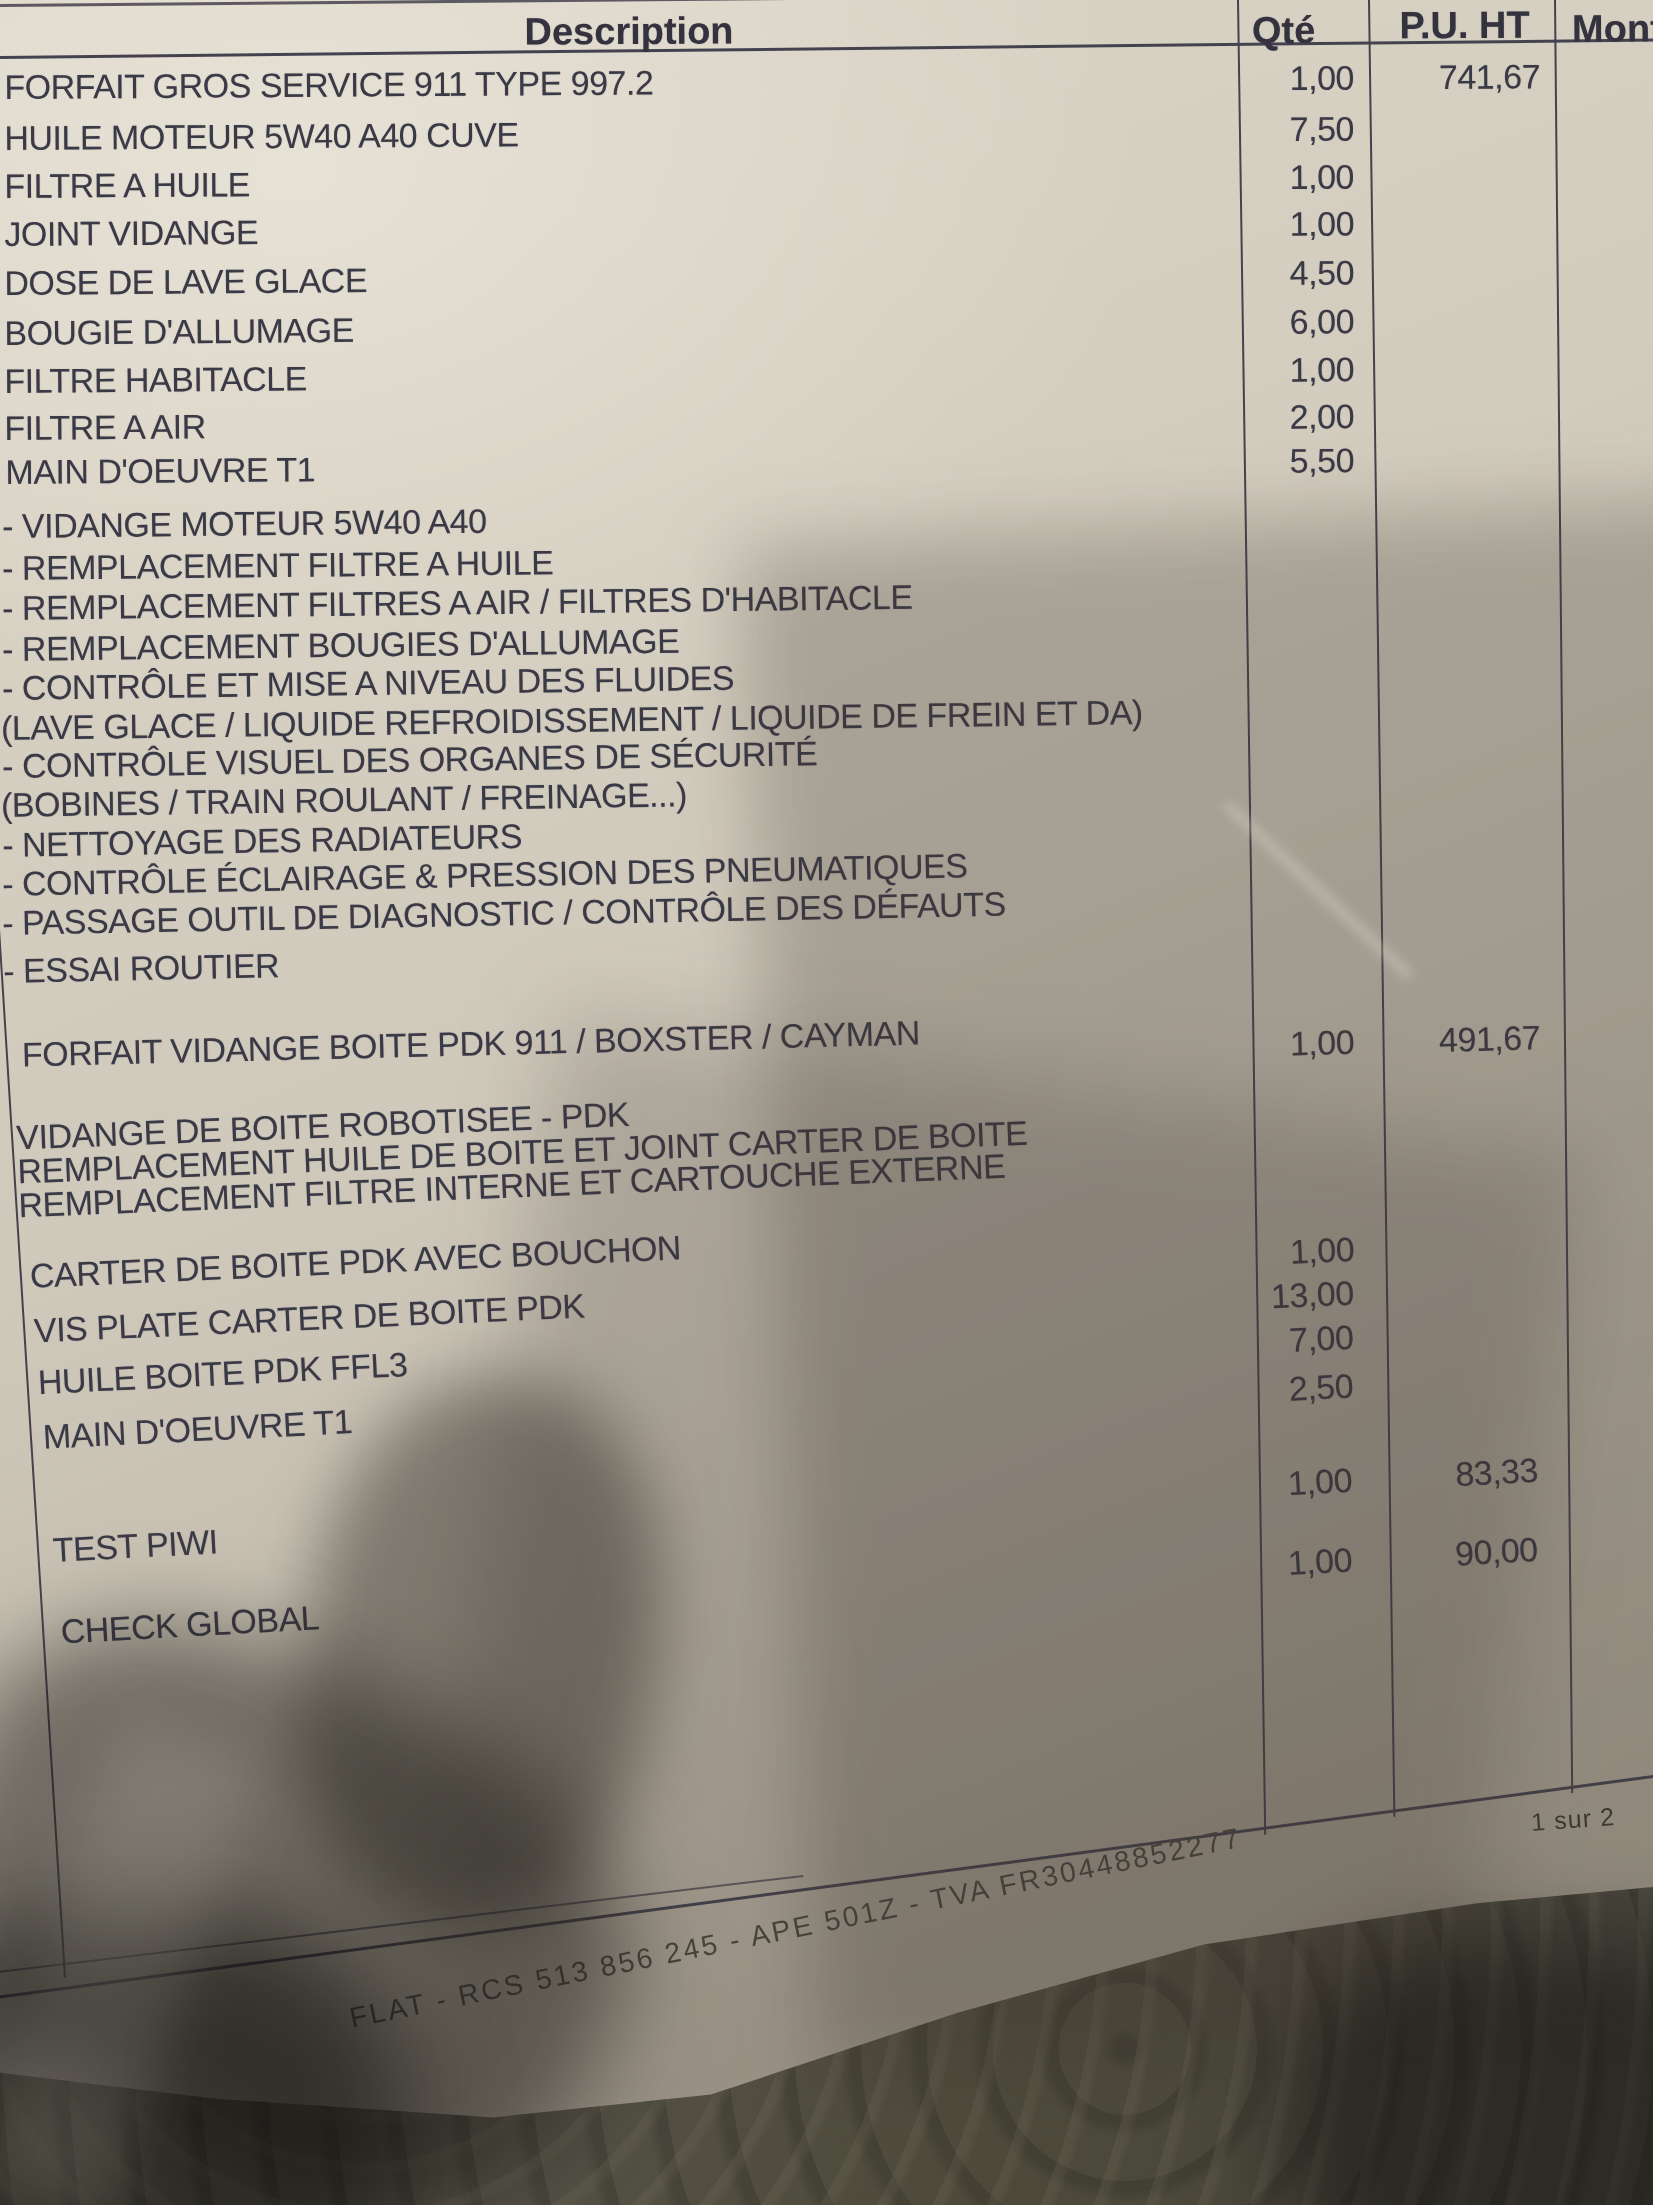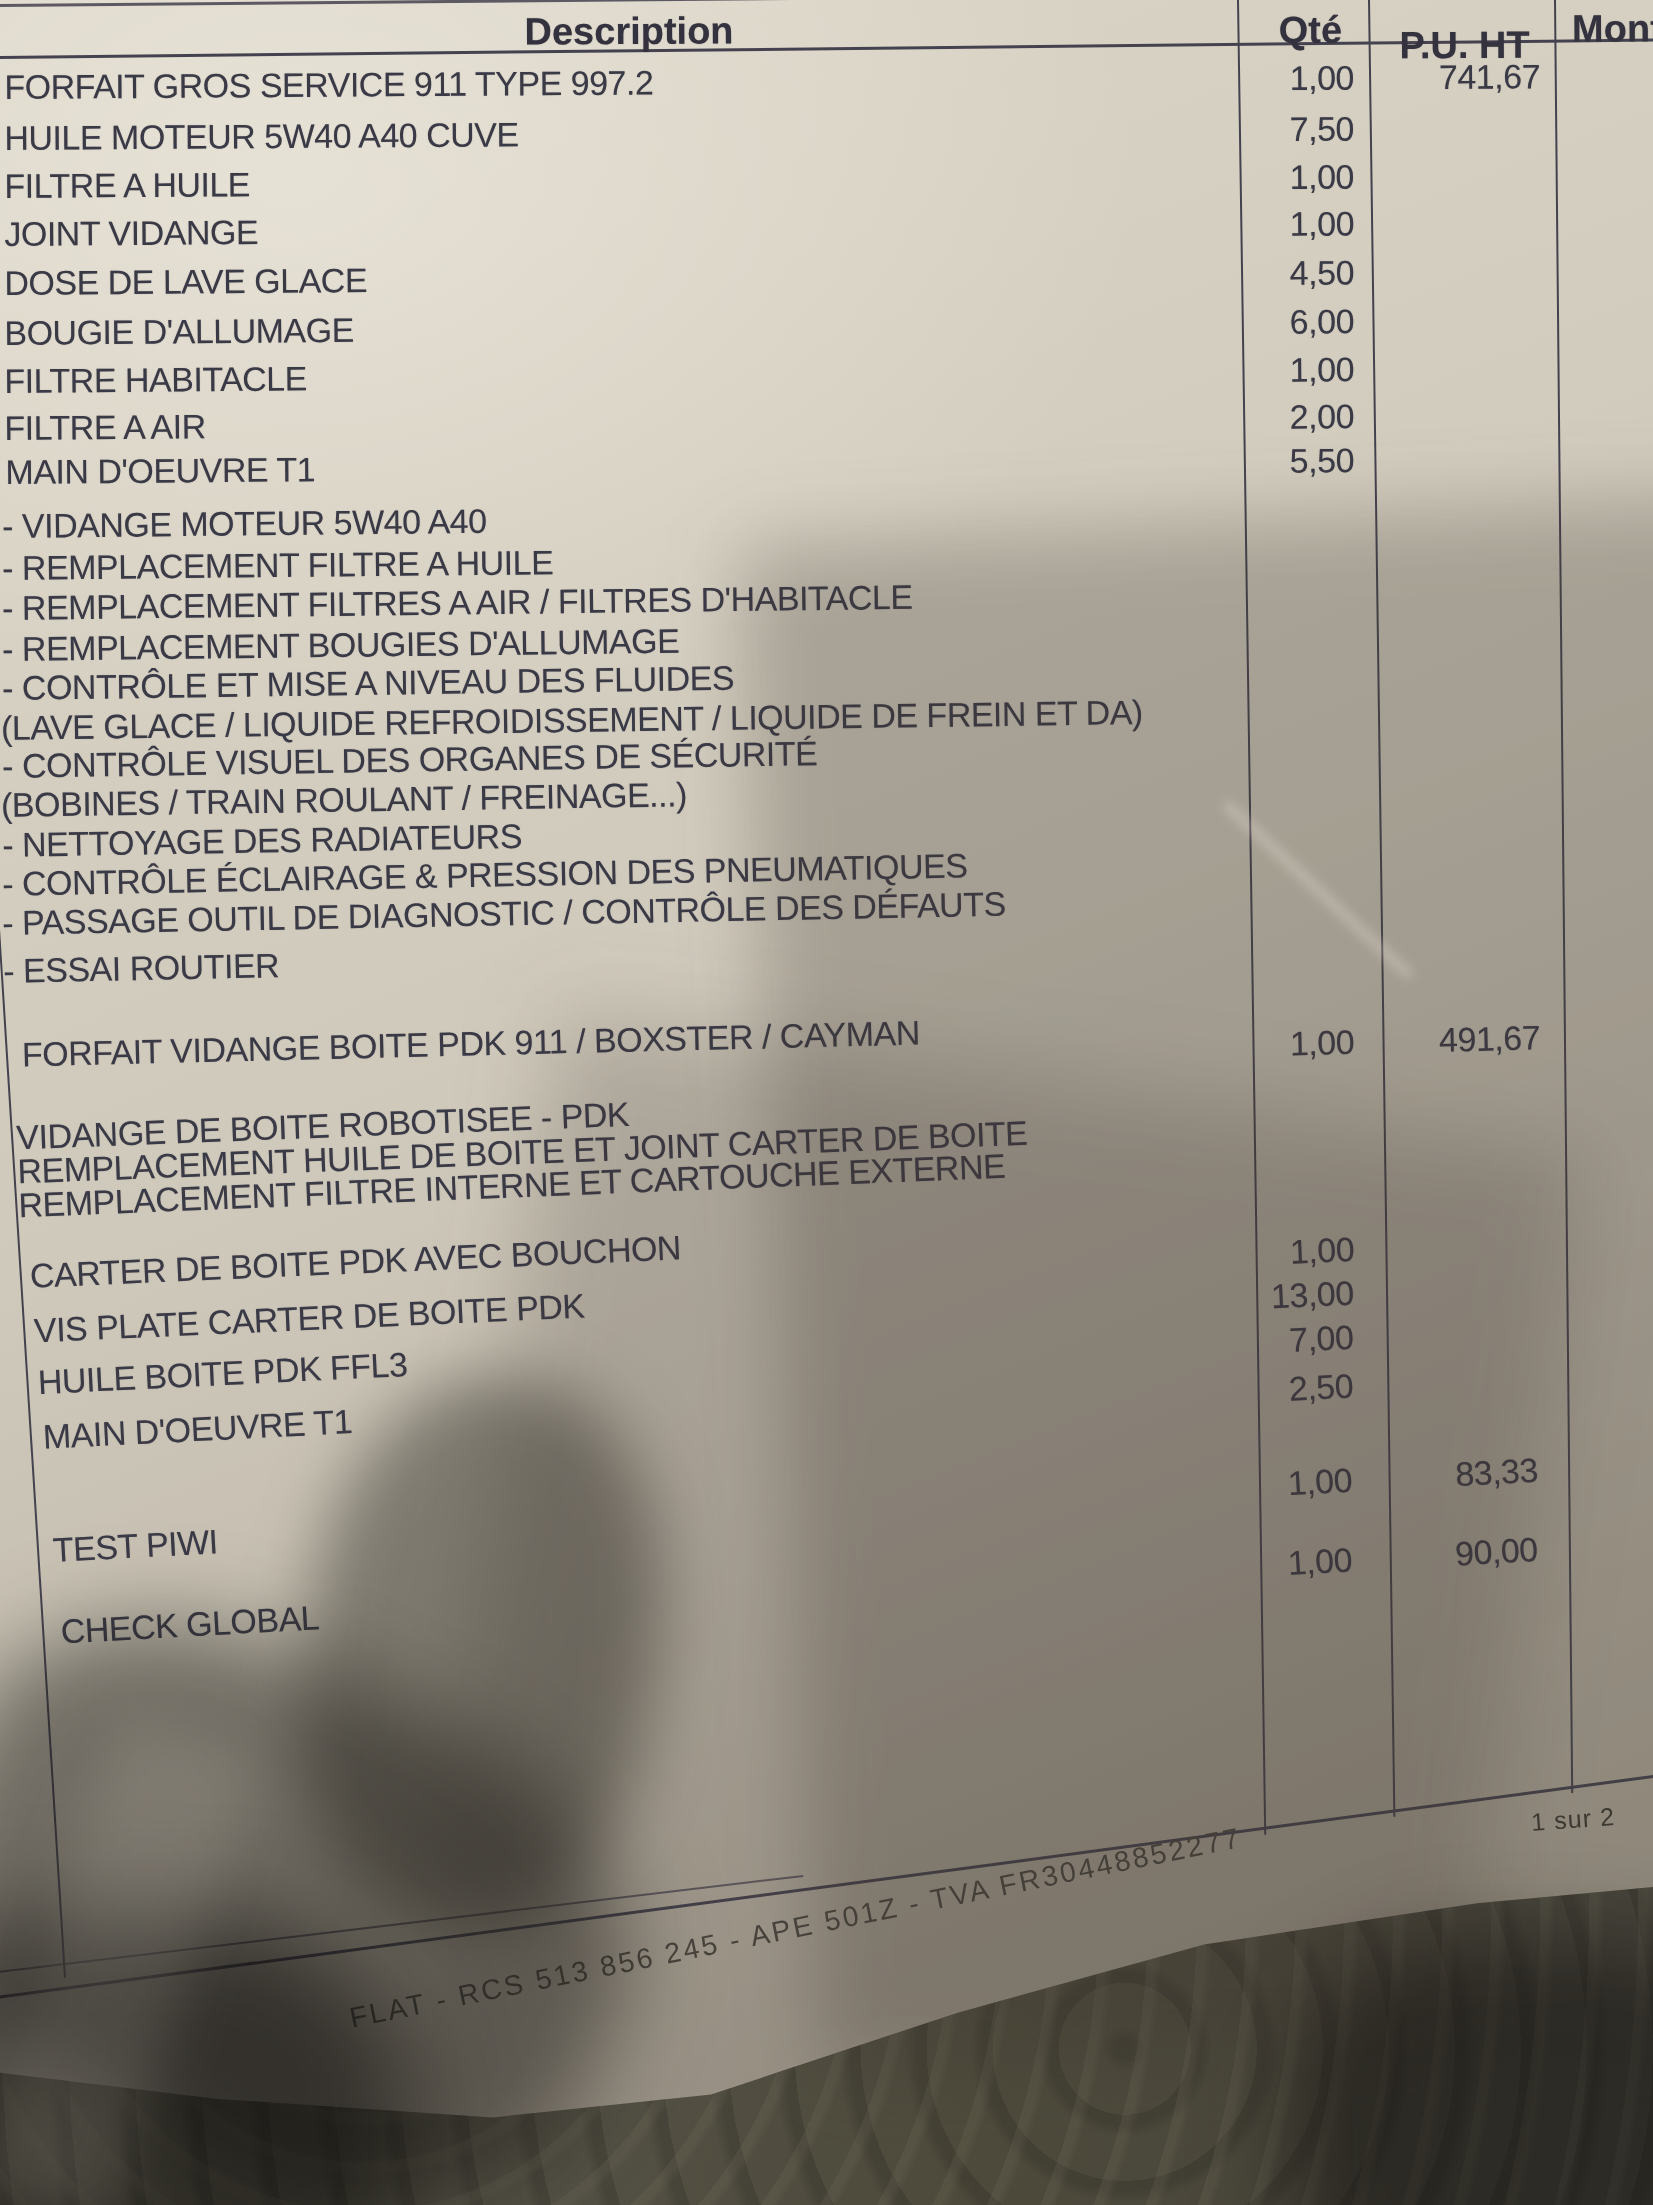--- a/index.html
+++ b/index.html
@@ -48,22 +48,22 @@
   <div class="hline" style="left:-11px;top:4.4px;width:1696px;transform:rotate(-0.5deg);transform-origin:left center;opacity:.85;"></div>
   <div class="hline" style="left:-11px;top:56px;width:1696px;height:3.3px;transform:rotate(-0.6deg);transform-origin:left center;"></div>
   <div class="vline" style="left:1237px;top:0;height:1835px;transform:rotate(-0.85deg);transform-origin:top left;"></div>
   <div class="vline" style="left:1368px;top:0;height:1817px;transform:rotate(-0.8deg);transform-origin:top left;"></div>
   <div class="vline" style="left:1554px;top:0;height:1793px;transform:rotate(-0.55deg);transform-origin:top left;"></div>
   <div class="vline" style="left:-4.4px;top:897px;height:1083px;transform:rotate(-3.6deg);transform-origin:top left;"></div>
   <div class="hline" style="left:-11px;top:1997px;width:1706px;transform:rotate(-7.6deg);transform-origin:left center;"></div>
   <div class="hline" style="left:-11px;top:1972px;width:820px;height:2.2px;transform:rotate(-6.8deg);transform-origin:left center;opacity:.75;"></div>
 
   <div class="hdr" style="left:383px;top:9.8px;width:492px;text-align:center;">Description</div>
-  <div class="hdr" style="left:1224px;top:8.8px;width:118px;text-align:right;">Qté</div>
-  <div class="hdr" style="left:1373px;top:24px;width:183px;text-align:center;">P.U. HT</div>
+  <div class="hdr" style="left:1252px;top:8.8px;width:118px;text-align:left;">Qté</div>
+  <div class="hdr" style="left:1373px;top:4px;width:183px;text-align:center;">P.U. HT</div>
   <div class="hdr" style="left:1572px;top:6.6px;width:230px;">Montant</div>
 
   <div class="row" style="top:65px;--rot:-0.4deg;--ind:4.4px;">
       <span class="cell desc">FORFAIT GROS SERVICE 911 TYPE 997.2</span>
       <span class="cell qty">1,00</span>
       <span class="cell pu">741,67</span>
     </div>
   <div class="row" style="top:116px;--rot:-0.4deg;--ind:4.4px;">
       <span class="cell desc">HUILE MOTEUR 5W40 A40 CUVE</span>
       <span class="cell qty">7,50</span>

